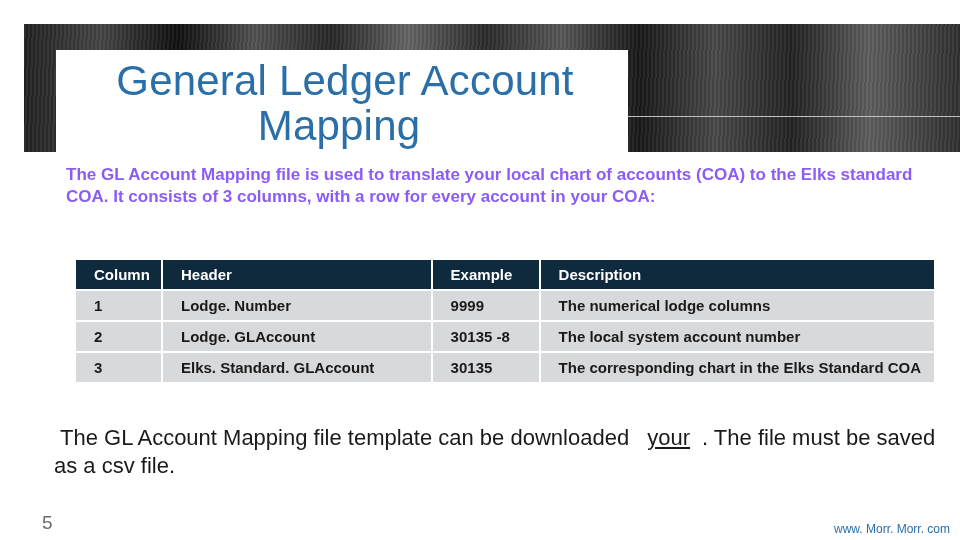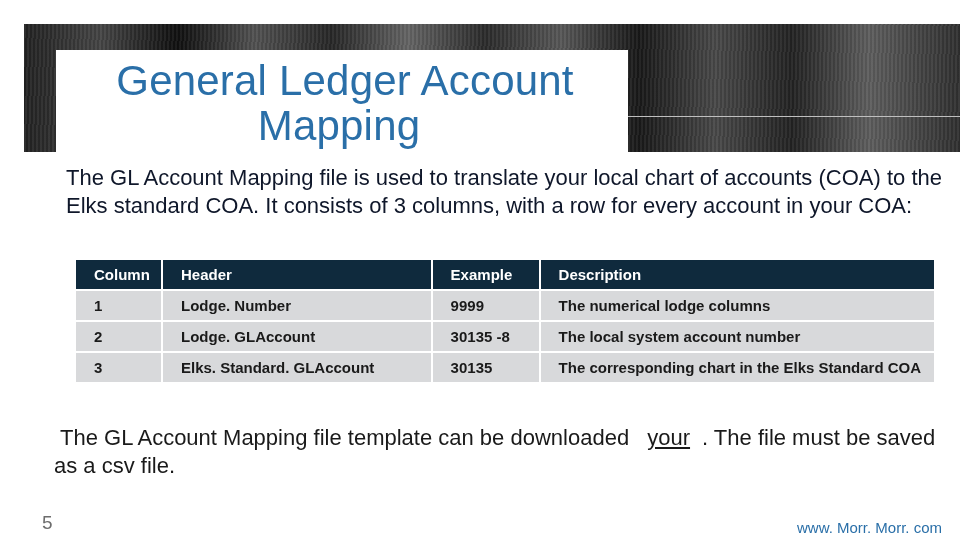--- a/index.html
+++ b/index.html
@@ -19,21 +19,21 @@
   .title-box h1 {
     font-weight: 300; font-size: 42px; line-height: 1.08; color: #2a6fa8;
     text-align: center; letter-spacing: 0.2px;
   }
   .hr-line {
     position: absolute; top: 92px; left: 604px; width: 356px; height: 0;
     border-top: 1px solid #bfbfbf;
   }
   .intro {
     position: absolute; top: 140px; left: 42px; width: 880px;
-    font-size: 22px; line-height: 1.28; color: #0f172a; font-weight: 400;
+    font-size: 17px; line-height: 1.28; color: #8b5cf6; font-weight: 700;
   }
   .tbl {
     position: absolute; top: 236px; left: 52px; width: 860px;
     border-collapse: collapse; font-size: 15px;
   }
   .tbl th, .tbl td {
     text-align: left; padding: 6px 10px 6px 18px; vertical-align: top;
     border-bottom: 2px solid #fff; border-right: 2px solid #fff;
     font-weight: 600;
   }
@@ -47,21 +47,21 @@
   .tbl .col4 { width: 396px; }
   .outro {
     position: absolute; top: 400px; left: 30px; width: 900px;
     font-size: 22px; line-height: 1.28; color: #1a1a1a;
   }
   .outro .link { text-decoration: underline; cursor: pointer; color: #1a1a1a; }
   .page-num {
     position: absolute; left: 18px; bottom: 18px; font-size: 19px; color: #6d6d6d;
   }
   .footer-url {
-    position: absolute; right: 30px; bottom: 16px; font-size: 15px; color: #2a6fa8;
+    position: absolute; right: 22px; bottom: 16px; font-size: 12px; color: #2a6fa8;
   }
 </style>
 </head>
 <body>
 
 <div class="slide">
 
   <div class="banner"></div>
 
   <div class="title-box">

